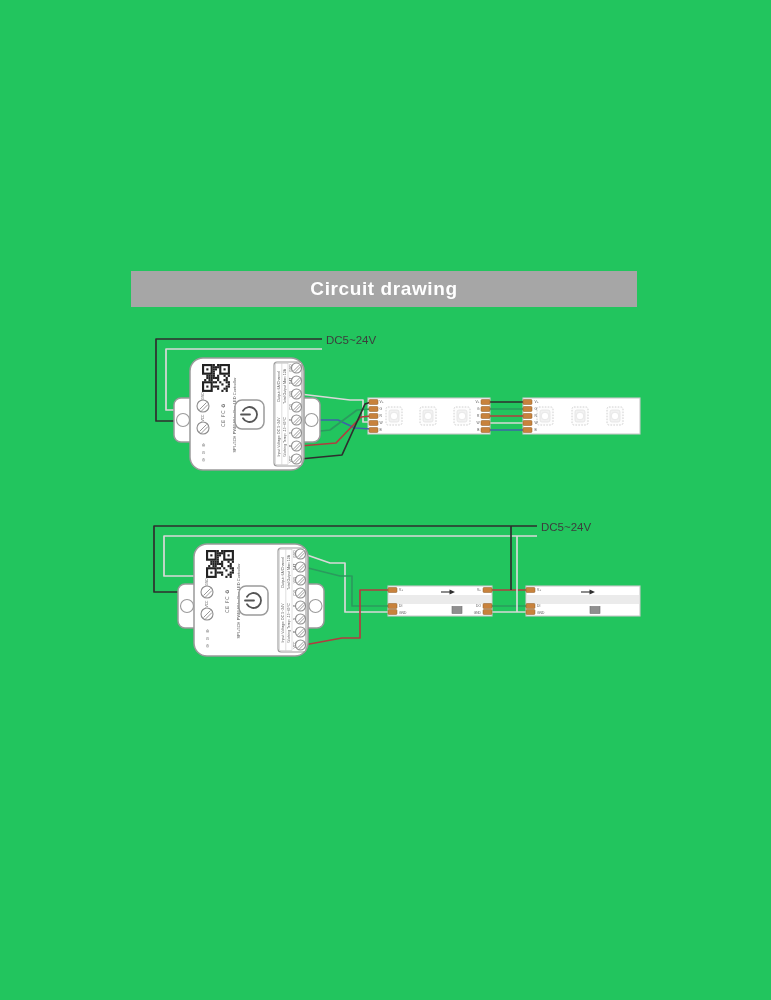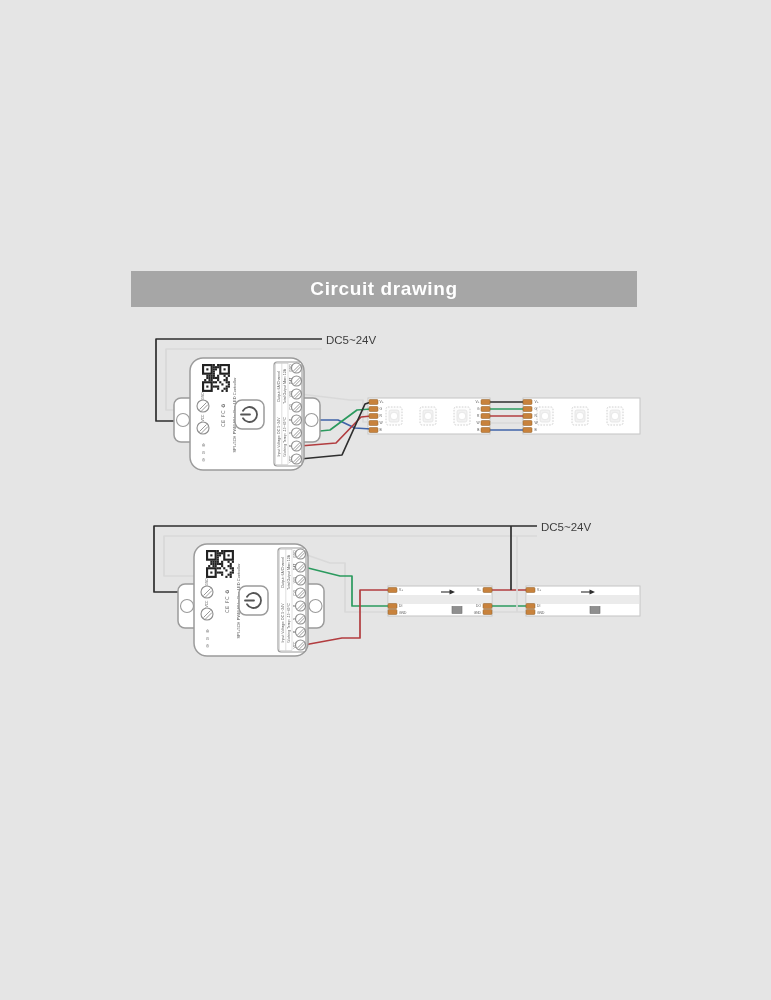--- a/index.html
+++ b/index.html
@@ -1,16 +1,16 @@
 <!DOCTYPE html>
 <html style="--banner-bg: #a6a6a6; --outline: #9b9b9b; --wire-black: #2e2e2e; --wire-white: #d9d9d9; --wire-green: #2b9a5e; --wire-red: #b23c3f; --wire-blue: #3f63a8; --pad: #c8823c; --pad-dark: #8f5c22;"><head>
 <meta charset="utf-8">
 <style>
   html,body{margin:0;padding:0;background:#fff;}
-  .page{width:771px;height:1000px;position:relative;background:#e5e5e5;}
+  .page{width:771px;height:1000px;position:relative;background:#22c55e;}
   text{font-family:"Liberation Sans",sans-serif;fill:#3d3d3d;}
   .t-banner{font-size:19px;font-weight:bold;fill:#fff;letter-spacing:.6px;}
   .t-power{font-size:11.5px;fill:#3d3d3d;}
   .t-term{font-size:3.3px;fill:#555;}
   .t-spec{font-size:3.55px;fill:#555;}
   .t-prod{font-size:4.1px;fill:#555;}
   .t-cert{font-size:5px;letter-spacing:.5px;fill:#555;font-family:"DejaVu Sans",sans-serif;}
   .t-pol{font-size:4.6px;letter-spacing:1px;fill:#777;font-family:"DejaVu Sans",sans-serif;}
   .t-pad{font-size:3.3px;fill:#555;}
   .banner-rect{fill:var(--banner-bg,#a6a6a6);}

